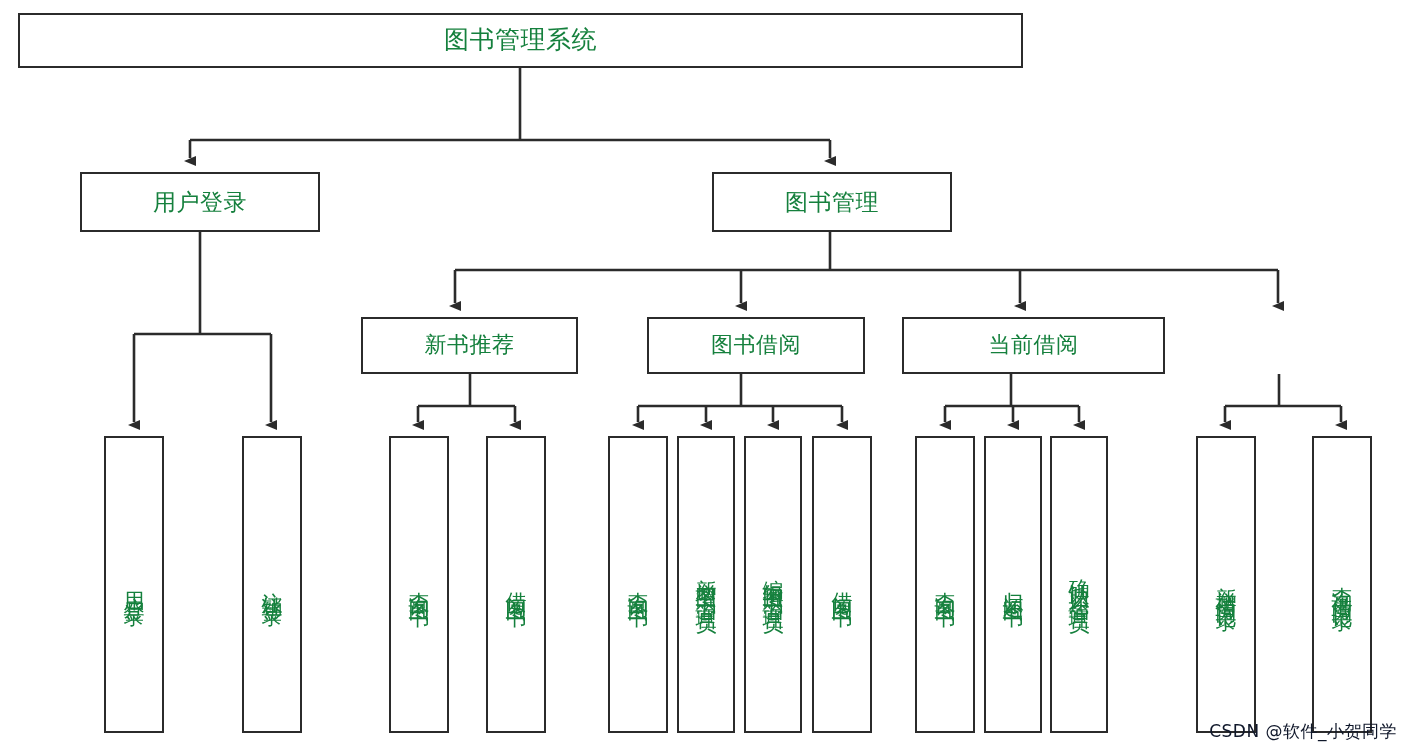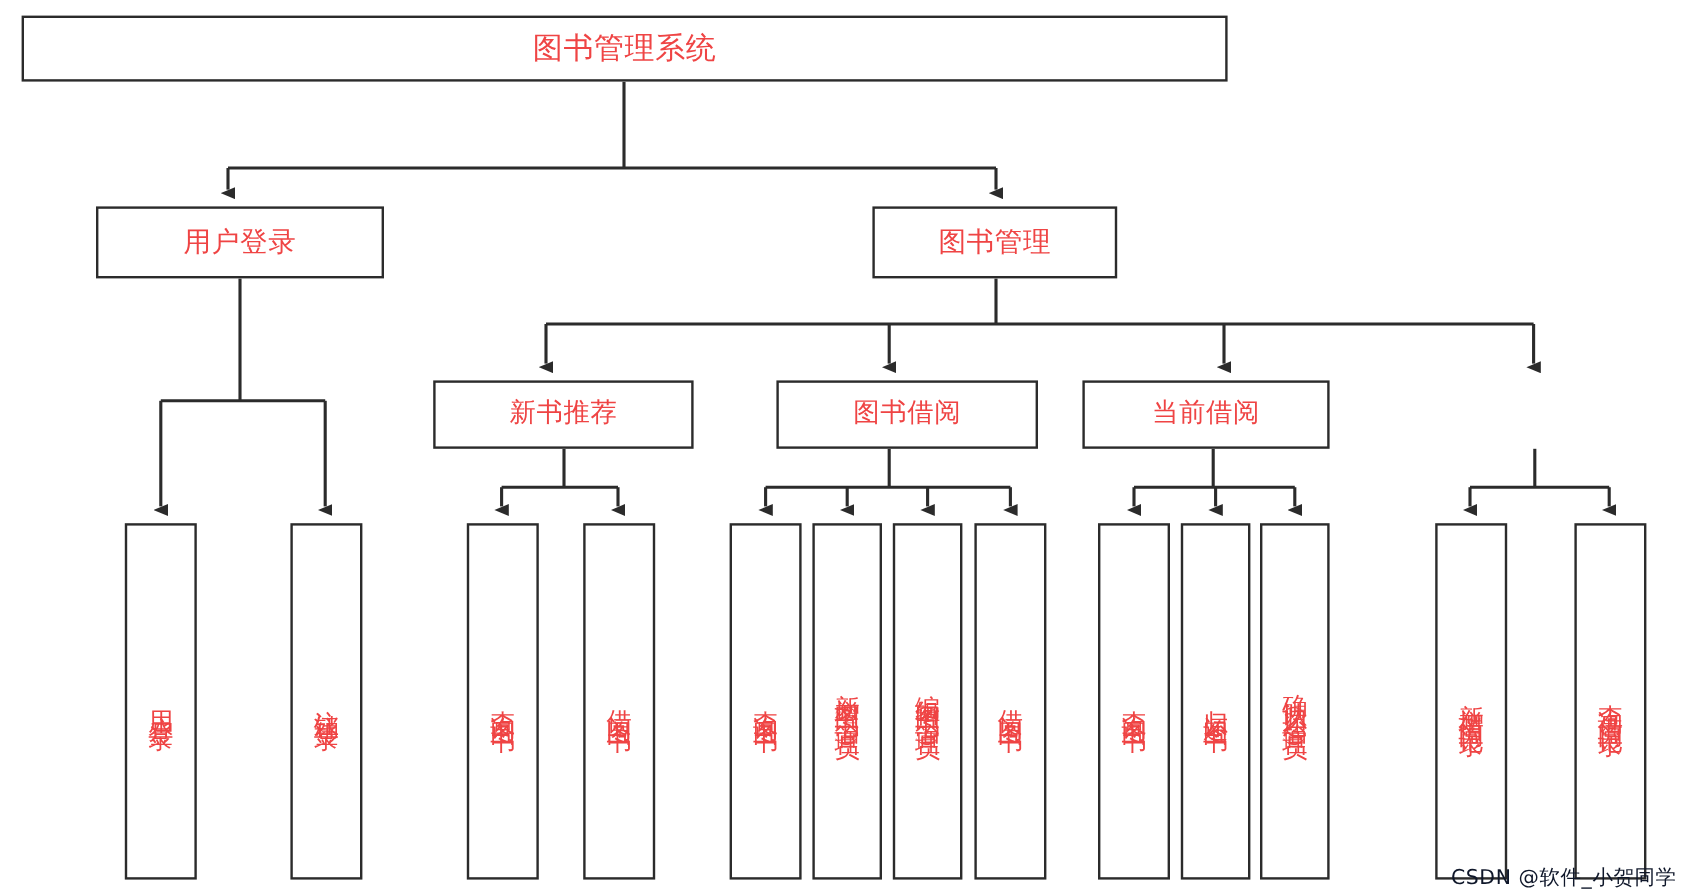--- a/index.html
+++ b/index.html
@@ -33,21 +33,21 @@
     background: #ffffff;
     display: flex;
     align-items: center;
     justify-content: center;
     color: #3a3a3a;
   }
   .node .node-label {
     display: block;
     text-align: center;
     line-height: 1.22;
-    color: #ef4444;
+    color: #15803d;
     letter-spacing: 0.5px;
   }
   .node-root .node-label {
     font-size: 25px;
   }
   .node-l1 .node-label {
     font-size: 23px;
   }
   .node-l2 .node-label {
     font-size: 22px;
@@ -132,33 +132,33 @@
   </svg>
 
   <div class="node node-root" style="left:18px; top:13px; width:1005px; height:55px;">
     <span class="node-label">图书管理系统</span>
   </div>
 
   <div class="node node-l1" style="left:80px; top:172px; width:240px; height:60px;">
     <span class="node-label">用户登录</span>
   </div>
 
-  <div class="node node-l1" style="left:712px; top:172px; width:204px; height:60px;margin-left:15px;">
+  <div class="node node-l1" style="left:712px; top:172px; width:240px; height:60px;">
     <span class="node-label">图书管理</span>
   </div>
 
   <div class="node node-l2" style="left:361px; top:317px; width:217px; height:57px;">
     <span class="node-label">新书推荐</span>
   </div>
 
   <div class="node node-l2" style="left:632px; top:317px; width:218px; height:57px;margin-left:15px;">
     <span class="node-label">图书借阅</span>
   </div>
 
-  <div class="node node-l2" style="left:902px; top:317px; width:206px; height:57px;">
+  <div class="node node-l2" style="left:902px; top:317px; width:263px; height:57px;">
     <span class="node-label">当前借阅</span>
   </div>
 
 
   <div class="node node-leaf" style="left:104px; top:436px; width:60px; height:297px;">
     <span class="node-label">用户登录</span>
   </div>
 
   <div class="node node-leaf" style="left:242px; top:436px; width:60px; height:297px;">
     <span class="node-label">注销登录</span>

